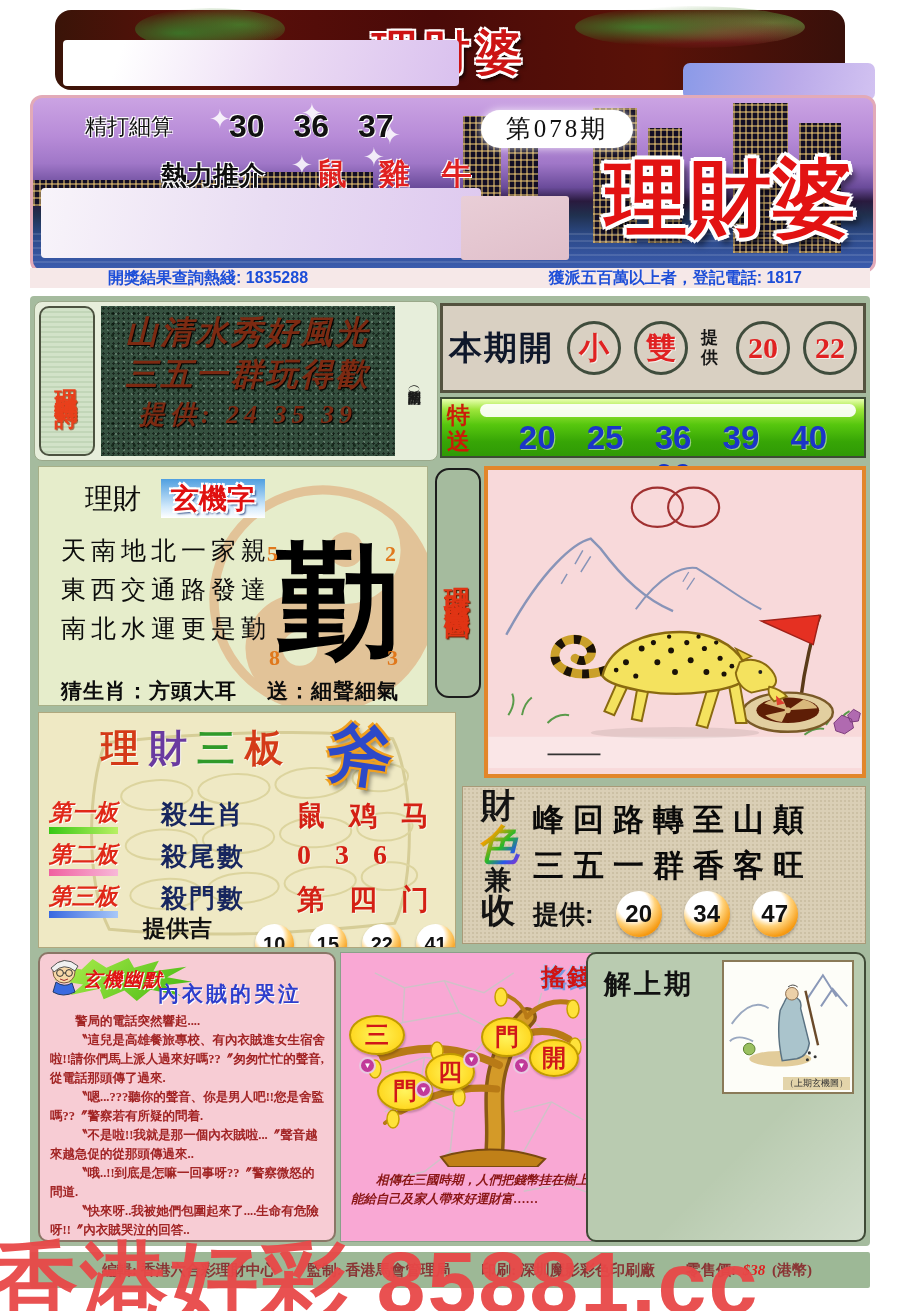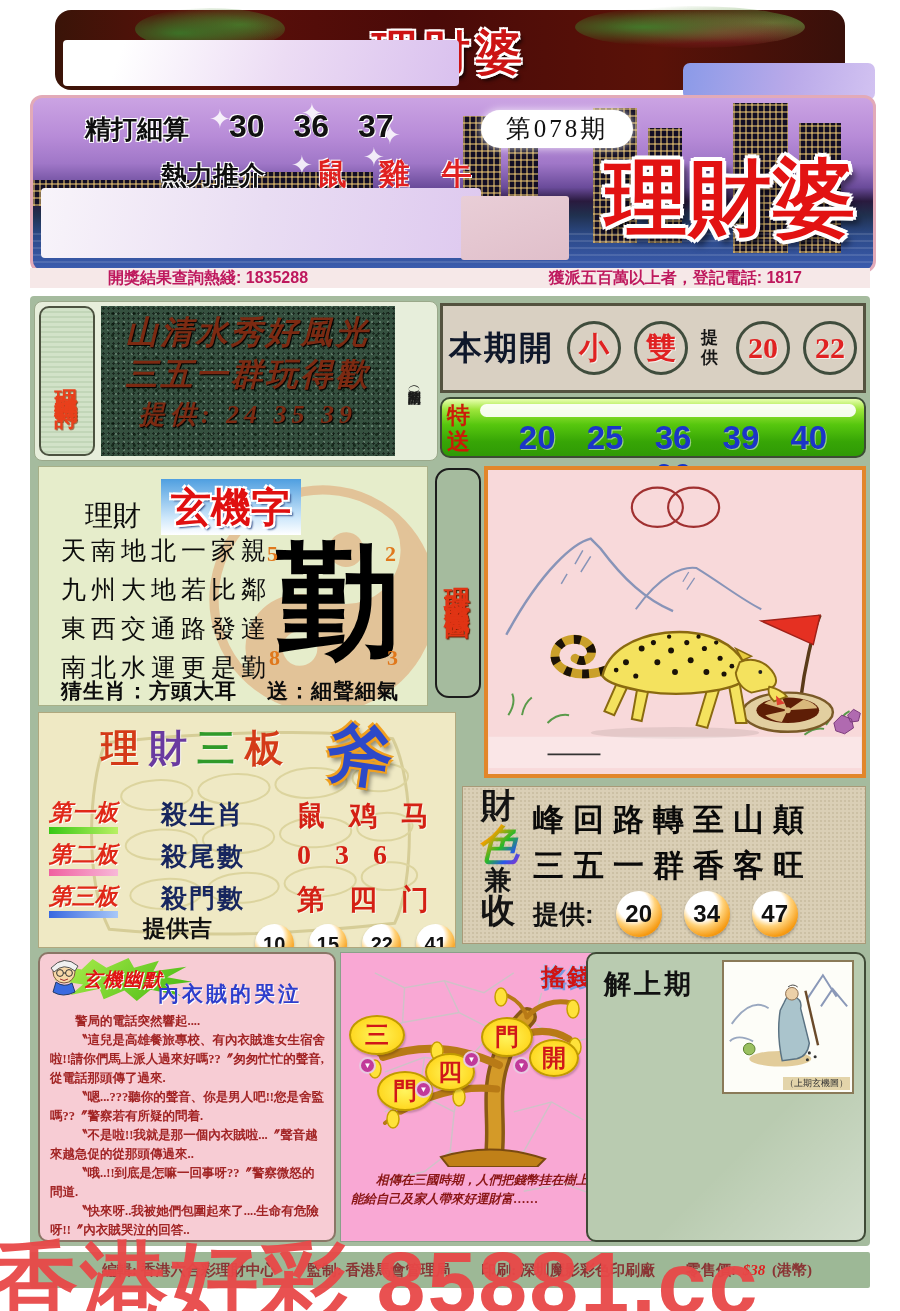--- a/index.html
+++ b/index.html
@@ -31,21 +31,21 @@
   
   .banner{left:30px;top:95px;width:840px;height:172px;border-radius:12px;border:3px solid #e2aab8;
     overflow:hidden;background:linear-gradient(180deg,#cba3e3 0%,#b88cd8 22%,#a077c8 38%,#6a4b9a 52%,
     #291a3e 60%,#20304e 68%,#2c4a88 80%,#3c5cb0 100%);}
   .bld{position:absolute;background-color:#120e24;
     background-image:repeating-linear-gradient(0deg,rgba(250,210,120,.5) 0 2px,transparent 2px 7px),
                      repeating-linear-gradient(90deg,rgba(250,210,120,.5) 0 2px,transparent 2px 6px);}
   .water{position:absolute;left:0;bottom:0;width:100%;height:38px;opacity:.55;
     background:repeating-linear-gradient(0deg,rgba(255,255,255,.22) 0 2px,transparent 2px 7px);}
   .sp{position:absolute;color:rgba(255,255,255,.85);font-size:26px;pointer-events:none;}
-  .lab-sharp{position:absolute;left:52px;top:14px;font-size:26px;font-weight:bold;color:#0e0e0e;
+  .lab-sharp{position:absolute;left:52px;top:14px;font-size:22px;font-weight:normal;color:#0e0e0e;
     text-shadow:1px 1px 0 #fff,-1px -1px 0 #fff,1px -1px 0 #fff,-1px 1px 0 #fff;}
   .tips-nums{position:absolute;left:196px;top:10px;font-size:32px;font-weight:bold;color:#111;
     text-shadow:1px 1px 0 #fff,-1px -1px 0 #fff;}
   .tips-nums span{margin-right:20px;}
   .lab-hot{position:absolute;left:128px;top:60px;font-size:26px;font-weight:bold;color:#0e0e0e;
     text-shadow:1px 1px 0 #fff,-1px -1px 0 #fff,1px -1px 0 #fff,-1px 1px 0 #fff;}
   .hot-zod{position:absolute;left:284px;top:56px;font-size:30px;font-weight:bold;color:#e02020;
     text-shadow:1px 1px 0 #fff,-1px -1px 0 #fff;}
   .hot-zod span{margin-right:24px;}
   .issue-pill{position:absolute;left:448px;top:12px;width:152px;height:38px;background:#fff;
@@ -55,21 +55,21 @@
     font-weight:bold;font-size:82px;letter-spacing:2px;color:#e21212;white-space:nowrap;
     text-shadow:-3px -3px 0 #fff,3px -3px 0 #fff,-3px 3px 0 #fff,3px 3px 0 #fff,0 -4px 0 #fff,
     0 4px 0 #fff,-4px 0 0 #fff,4px 0 0 #fff,6px 7px 6px rgba(0,0,0,.55);}
   .censor-c{position:absolute;left:8px;top:90px;width:440px;height:70px;border-radius:4px;
     background:linear-gradient(100deg,#f8f4fa,#e9ddf3 50%,#dec9ef);}
   .censor-d{position:absolute;left:428px;top:98px;width:108px;height:64px;border-radius:3px;
     background:linear-gradient(160deg,#e9ced7,#e0bfca);}
 
   
   .hotline{left:30px;top:268px;width:840px;height:20px;background:#f6e8e8;display:flex;
-    align-items:center;color:#be185d;font-weight:bold;font-size:16px;}
+    align-items:center;color:#1d4ed8;font-weight:bold;font-size:16px;}
   .hotline .hl-left{margin-left:78px;}
   .hotline .hl-right{margin-left:auto;margin-right:68px;}
 
   
   .frame{left:30px;top:296px;width:840px;height:950px;background:#a5bb9e;border-radius:4px;}
 
   
   .scratch-wrap{left:4px;top:5px;width:402px;height:158px;background:#e7eedb;
     border:1px solid #9aa88a;border-radius:8px;display:flex;}
   .v-label{margin:4px;width:52px;border:2px solid #4c5240;border-radius:10px;
@@ -94,40 +94,40 @@
     display:flex;align-items:center;justify-content:center;gap:13px;box-sizing:border-box;}
   .benqi-label{font-family:"Liberation Serif",serif;font-weight:bold;font-size:33px;color:#0f172a;
     letter-spacing:2px;}
   .circ{width:54px;height:54px;border:3px solid #3f4c3c;border-radius:50%;display:flex;
     align-items:center;justify-content:center;color:#e02222;font-weight:bold;font-size:30px;
     font-family:"Liberation Serif",serif;text-shadow:1px 1px 0 rgba(255,255,255,.7);box-sizing:border-box;}
   .provide-v{width:22px;font-size:17px;font-weight:bold;color:#151515;line-height:1.15;
     word-break:break-all;font-family:"Liberation Serif",serif;}
 
   
-  .tesong{left:410px;top:101px;width:426px;height:61px;border:2px solid #3c4c34;border-radius:10px;
+  .tesong{left:410px;top:101px;width:426px;height:61px;border:2px solid #3c4c34;border-radius:0;
     box-sizing:border-box;
     background:linear-gradient(180deg,#e9ffb0 0%,#9fe63c 18%,#57c70e 45%,#37a506 75%,#2f9a05 100%);padding-left:28px;}
   .tesong .gloss{position:absolute;left:38px;right:8px;top:5px;height:13px;border-radius:7px;
     background:rgba(255,255,255,.92);}
   .tesong .ts-label{position:absolute;left:5px;top:3px;width:26px;font-size:23px;font-weight:bold;
     color:#cc1a08;line-height:1.15;word-break:break-all;}
   .tesong .ts-nums{position:absolute;left:40px;right:0;top:20px;text-align:center;font-size:33px;
     font-weight:bold;color:#1b35c8;text-shadow:1px 1px 0 rgba(255,255,255,.5);}
   .tesong .ts-nums span{margin:0 11px;}
 
   
   .xjz{left:8px;top:170px;width:390px;height:240px;background:#e6edcb;border:1px solid #a8b088;
     overflow:hidden;box-sizing:border-box;}
   .xjz .yy{position:absolute;right:-12px;top:16px;width:232px;height:232px;opacity:.5;}
   .xjz-hdr{position:absolute;left:46px;top:12px;display:flex;align-items:flex-end;}
   .xjz-hdr .pre{font-family:"Liberation Serif",serif;font-weight:normal;font-size:28px;color:#0c0c0c;
     margin-right:20px;}
   .xjz-hdr .strip{background:linear-gradient(180deg,#4f9fe0,#cfe8fb 70%,#ffffff);padding:1px 10px 0;}
-  .xjz-hdr .strip b{font-family:Liberation Serif, serif;font-size:40px;color:#e01010;
+  .xjz-hdr .strip b{font-family:Liberation Serif, serif;font-size:28px;color:#e01010;
     text-shadow:-2px -2px 0 #fff,2px -2px 0 #fff,-2px 2px 0 #fff,2px 2px 0 #fff,3px 3px 2px #35508a;margin-top:32px;}
   .xjz .poem{position:absolute;left:22px;top:64px;font-family:"Liberation Serif",serif;
     font-size:25px;color:#0c0c0c;line-height:39px;letter-spacing:5px;}
   .xjz .bigchar{position:absolute;left:237px;top:74px;font-family:"Liberation Serif",serif;
     font-weight:bold;font-size:124px;line-height:1;color:#000;}
   .xjz .cnum{position:absolute;font-size:22px;font-weight:bold;color:#e0781c;
     font-family:"Liberation Serif",serif;}
   .xjz .foot{position:absolute;top:210px;font-family:"Liberation Serif",serif;font-weight:bold;
     font-size:21px;color:#0c0c0c;letter-spacing:1px;}
 
@@ -339,21 +339,20 @@
           <circle cx="50" cy="26.5" r="7.5" fill="#e09a66"></circle>
           <circle cx="50" cy="73.5" r="7.5" fill="#e6edcb"></circle>
         </g>
       </svg>
       <div class="xjz-hdr">
         <span class="pre">理財</span>
         <span class="strip"><b>玄機字</b></span>
       </div>
       <div class="poem">
         <div>天南地北一家親</div>
-        <div>九州大地若比鄰</div>
         <div>東西交通路發達</div>
         <div>南北水運更是勤</div>
       </div>
       <div class="bigchar">勤</div>
       <span class="cnum" style="left:228px;top:74px;">5</span>
       <span class="cnum" style="left:346px;top:74px;">2</span>
       <span class="cnum" style="left:230px;top:178px;">8</span>
       <span class="cnum" style="left:348px;top:178px;">3</span>
       <span class="foot" style="left:22px;">猜生肖：方頭大耳</span>
       <span class="foot" style="left:228px;">送：細聲細氣</span>

